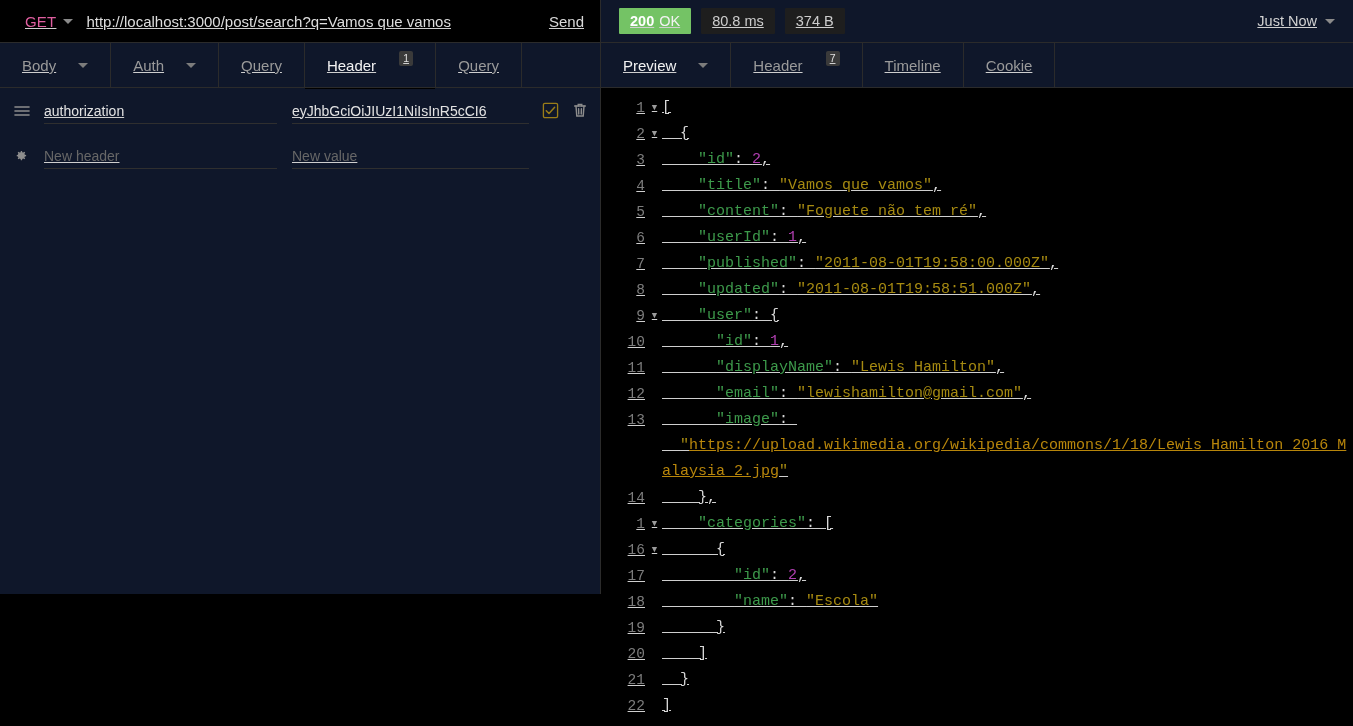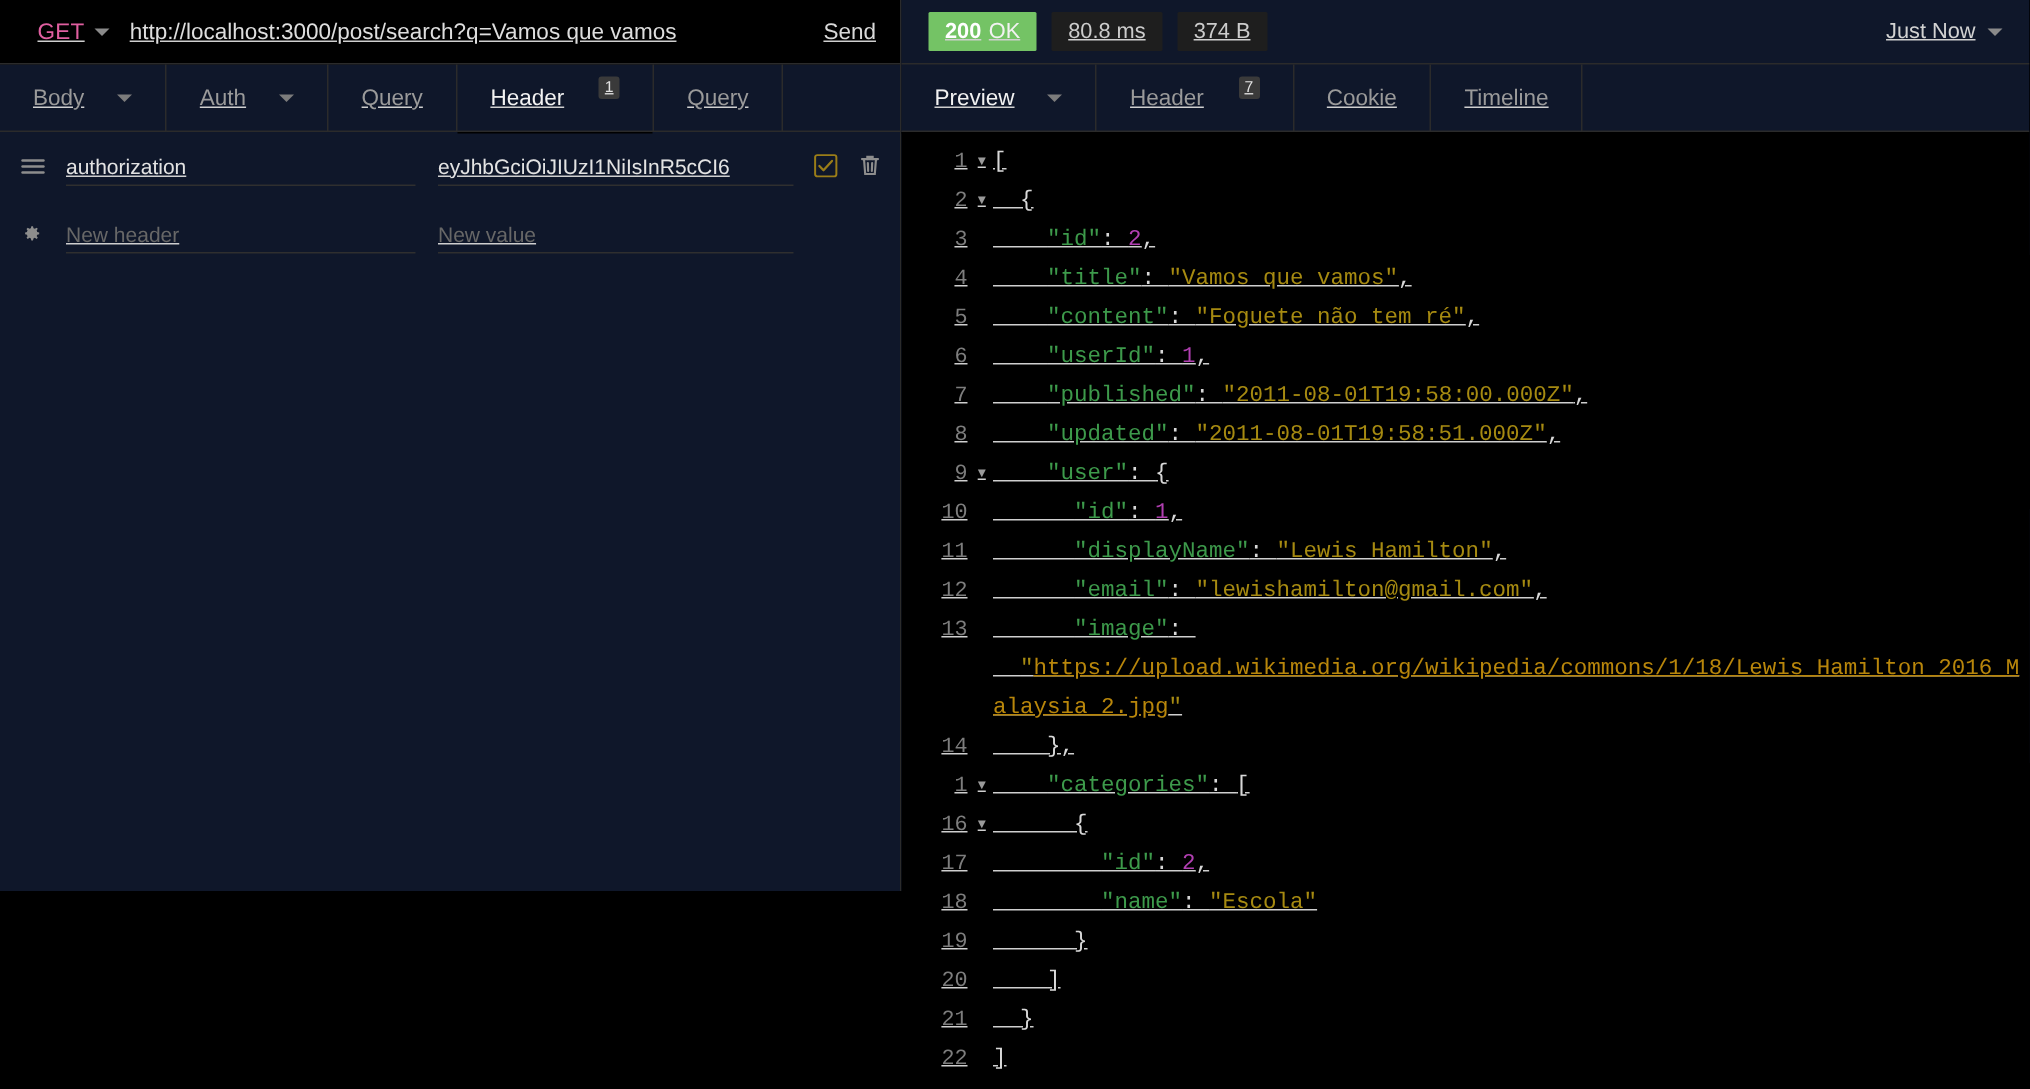--- a/index.html
+++ b/index.html
@@ -392,24 +392,24 @@
     <div class="tabbar" id="response-tabs">
         <div class="tab active">
           <span>Preview</span>
           <span class="caret"></span>
         </div>
         <div class="tab">
           <span>Header</span>
           <span class="tab-badge">7</span>
         </div>
         <div class="tab">
+          <span>Timeline</span>
+        </div>
+        <div class="tab">
           <span>Cookie</span>
-        </div>
-        <div class="tab">
-          <span>Timeline</span>
         </div>
         <div class="tab tabbar-filler"></div>
       </div>
 
     <div class="preview" id="preview-body">
         <div class="code-line"><span class="gutter">1</span><span class="fold">▼</span><span class="code-text"><span class="tk-punc">[</span></span></div>
         <div class="code-line"><span class="gutter">2</span><span class="fold">▼</span><span class="code-text">  <span class="tk-punc">{</span></span></div>
         <div class="code-line"><span class="gutter">3</span><span class="fold empty"></span><span class="code-text">    <span class="tk-key">"id"</span><span class="tk-punc">: </span><span class="tk-num">2</span><span class="tk-punc">,</span></span></div>
         <div class="code-line"><span class="gutter">4</span><span class="fold empty"></span><span class="code-text">    <span class="tk-key">"title"</span><span class="tk-punc">: </span><span class="tk-str">"Vamos que vamos"</span><span class="tk-punc">,</span></span></div>
         <div class="code-line"><span class="gutter">5</span><span class="fold empty"></span><span class="code-text">    <span class="tk-key">"content"</span><span class="tk-punc">: </span><span class="tk-str">"Foguete não tem ré"</span><span class="tk-punc">,</span></span></div>

